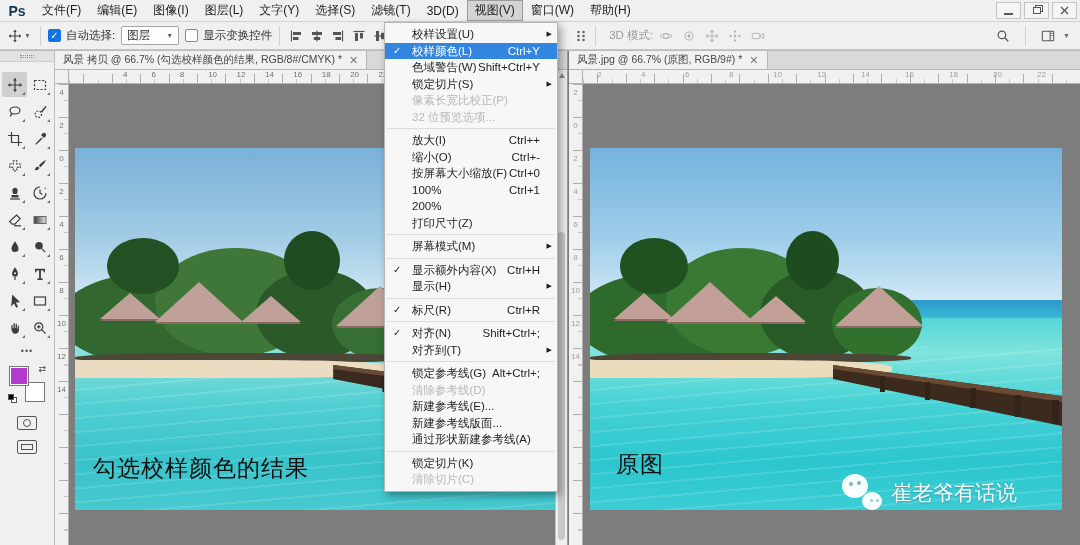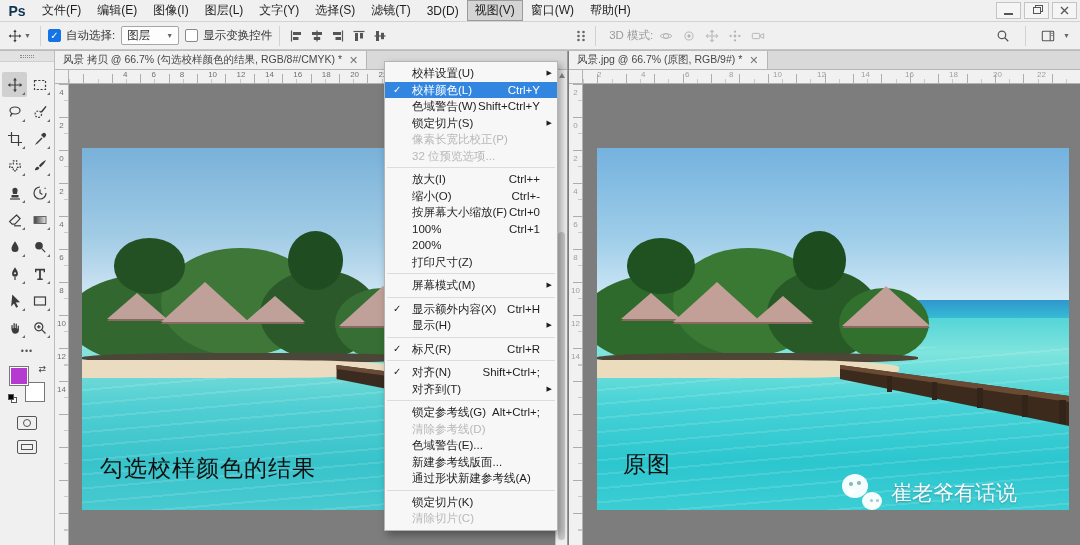--- a/index.html
+++ b/index.html
@@ -93,21 +93,21 @@
     background-size:9px 100%,4px 100%; background-position:right top,right top; background-repeat:no-repeat;
     display:flex; flex-direction:column; padding-top:4px; z-index:2; overflow:hidden;}
   .ruler-v span{ height:33px; flex:none; font-size:8px; color:#707070; text-align:center;}
   .pane-right .ruler-v span{ color:#9f9f9f;}
   .canvas{ position:absolute; top:33px; left:14px; right:0; bottom:0; background:#7d7d7d; overflow:hidden;}
   .vscroll{ position:absolute; top:19px; right:0; bottom:0; width:12px; background:#efefef; border-left:1px solid #c2c2c2; z-index:5;}
   .vs-up{ position:absolute; top:3px; left:3px; width:0; height:0;
     border-left:3px solid transparent; border-right:3px solid transparent; border-bottom:5px solid #8a8a8a;}
   .vs-thumb{ position:absolute; top:162px; bottom:5px; left:2px; right:2px; background:#c9c9c9; border-radius:4px;}
   
-  .scene{ position:absolute; overflow:hidden; background:#4d7c0f;margin-left:7px;}
+  .scene{ position:absolute; overflow:hidden; background:#4d7c0f;}
   .scene.proof{ filter:saturate(.9); }
   .sky{ position:absolute; left:0; right:0; top:0; height:45%;
     background:linear-gradient(180deg,#74b2de 0%,#9ecde9 55%,#d9edf8 100%);}
   .horizon{ position:absolute; left:0; right:0; top:42%; height:6%;
     background:linear-gradient(180deg,#2f97cd 0%,#35b5d4 70%,#3fcbd6 100%);}
   .water{ position:absolute; left:0; right:0; top:47%; bottom:0;
     background:linear-gradient(180deg,#55d5d8 0%,#7fe4dd 18%,#46d2d6 45%,#2cc6cf 75%,#3bcdd4 100%);}
   .glint{ position:absolute; left:0; right:0; top:55%; bottom:0; opacity:.25;
     background:repeating-linear-gradient(175deg,rgba(255,255,255,.5) 0 2px,transparent 2px 14px);}
   .treeline{ position:absolute; left:0; top:27%; width:80%; height:34%;}
@@ -121,21 +121,21 @@
   .b6{ left:52%; top:-12%; width:14%; height:48%; background:#1d4d1f;}
   .hut{ position:absolute; height:0; width:0; border-left:44px solid transparent; border-right:44px solid transparent;
     border-bottom:40px solid #c2a098; filter:drop-shadow(0 2px 0 #8a6a60);}
   .hut.small{ border-left-width:30px; border-right-width:30px; border-bottom-width:26px;}
   .shoreline{ position:absolute; left:0; top:56.5%; width:68%; height:3%; background:#4d4636; border-radius:40%;}
   .beach{ position:absolute; left:0; top:58.5%; width:64%; height:5%; background:#ecdcbe; border-radius:0 40% 40% 0;}
   .pier{ position:absolute; inset:0; width:100%; height:100%;}
   .scene-label{ position:absolute; left:18px; bottom:26px; font-size:23px; color:#101010; letter-spacing:1px; white-space:nowrap;}
   
   .popup{ position:absolute; left:384px; top:22px; width:174px; background:#f7f7f7; border:1px solid #b5b5b5;
-    box-shadow:3px 4px 8px rgba(0,0,0,.35); z-index:60; padding:3px 0; font-size:11.5px; color:#1f1f1f;margin-top:39px;}
+    box-shadow:3px 4px 8px rgba(0,0,0,.35); z-index:60; padding:3px 0; font-size:11.5px; color:#1f1f1f;}
   .pm-item{ position:relative; height:16.5px; line-height:16.5px; display:flex; padding:0 17px 0 27px; white-space:nowrap;}
   .pm-check{ position:absolute; left:8px; top:0; font-size:10px; visibility:hidden;}
   .pm-arrow{ position:absolute; right:5px; top:0; font-size:7px; visibility:hidden;}
   .pm-shortcut{ margin-left:auto;}
   .pm-item.checked .pm-check{ visibility:visible;}
   .pm-item.submenu .pm-arrow{ visibility:visible;}
   .pm-item.disabled{ color:#b8b8b8;}
   .pm-item.highlighted{ background:#3286e0; color:#fff;}
   .pm-sep{ border-top:1px solid #dcdcdc; margin:3px 2px;}
   
@@ -768,21 +768,21 @@
 
         <span class="pm-label">清除参考线(D)</span>
         <span class="pm-shortcut"></span>
 
       </div>
 
 
 
       <div class="pm-item">
 
-        <span class="pm-label">色域警告(E)...</span>
+        <span class="pm-label">新建参考线(E)...</span>
         <span class="pm-shortcut"></span>
 
       </div>
 
       <div class="pm-item">
 
         <span class="pm-label">新建参考线版面...</span>
         <span class="pm-shortcut"></span>
 
       </div>

